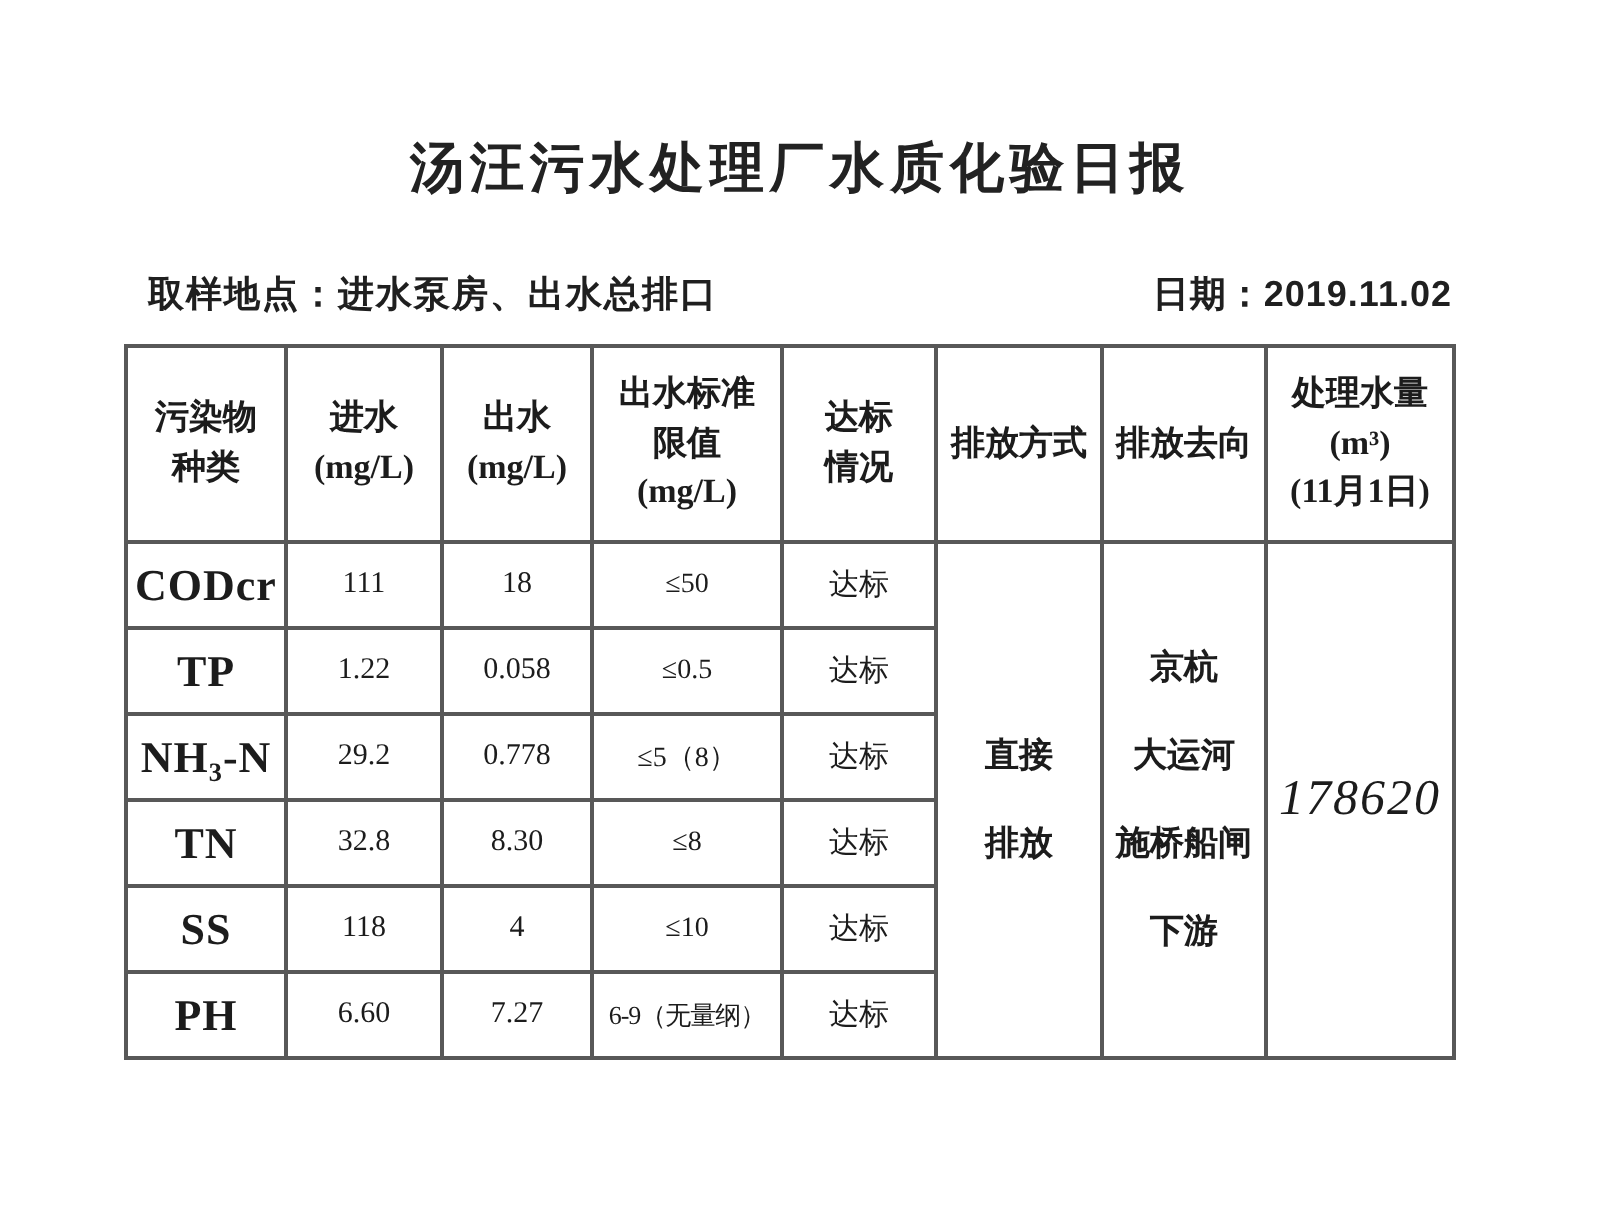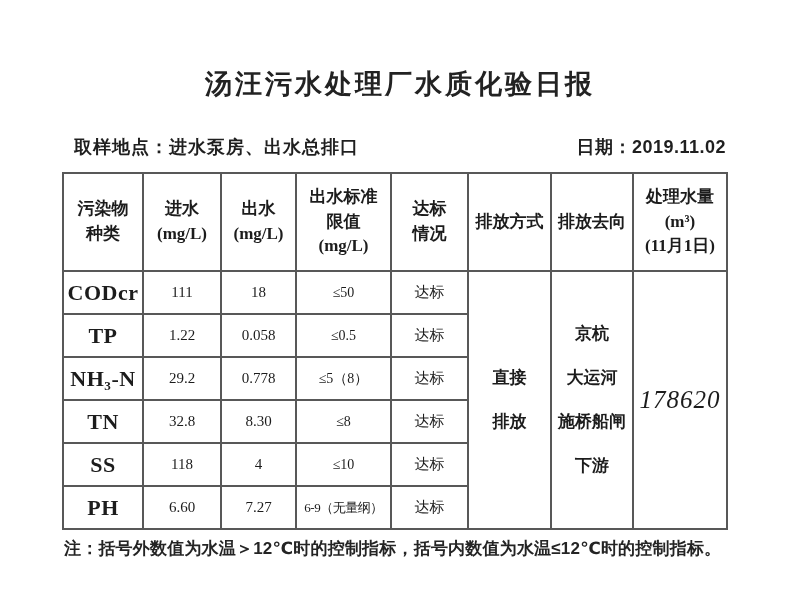--- a/index.html
+++ b/index.html
@@ -193,15 +193,14 @@
       <tr>
         <td class="pollutant">PH</td>
         <td class="num">6.60</td>
         <td class="num">7.27</td>
         <td class="limit small">6-9（无量纲）</td>
         <td class="status">达标</td>
       </tr>
     </tbody>
   </table>
 
-  <div class="footnote">注：括号外数值为水温＞12℃时的控制指标，括号内数值为水温≤12℃时的控制指标。</div>
 
 </div>
 
 </body></html>

